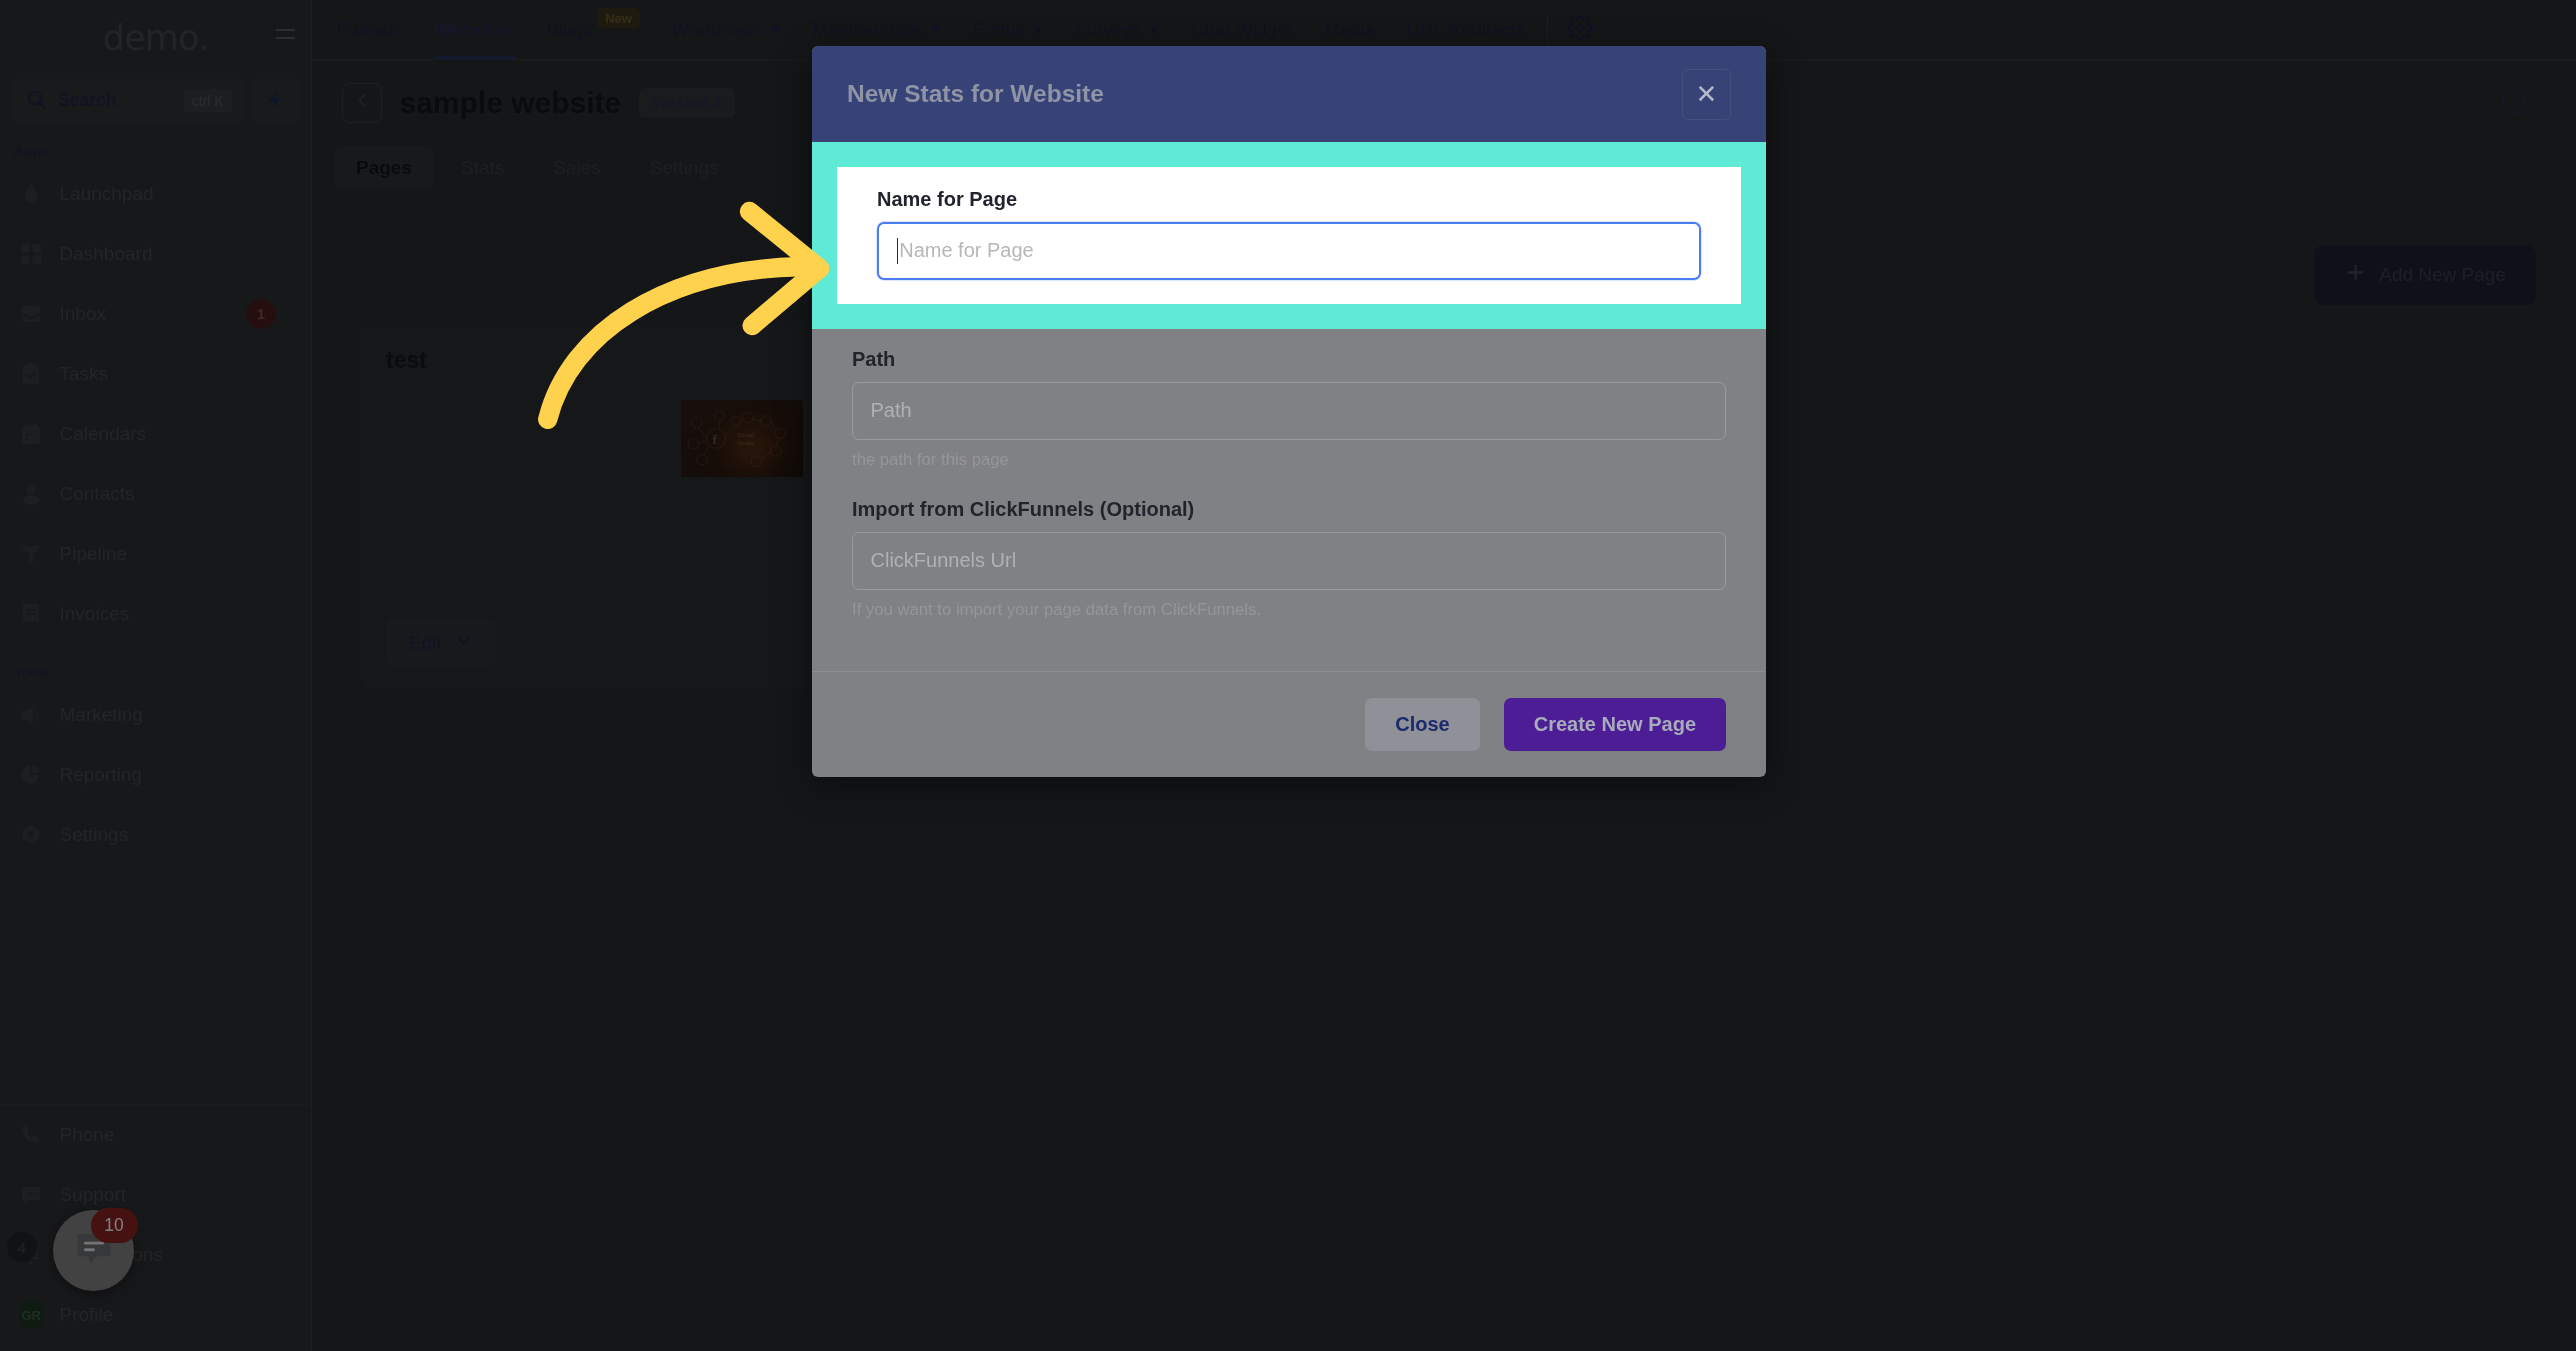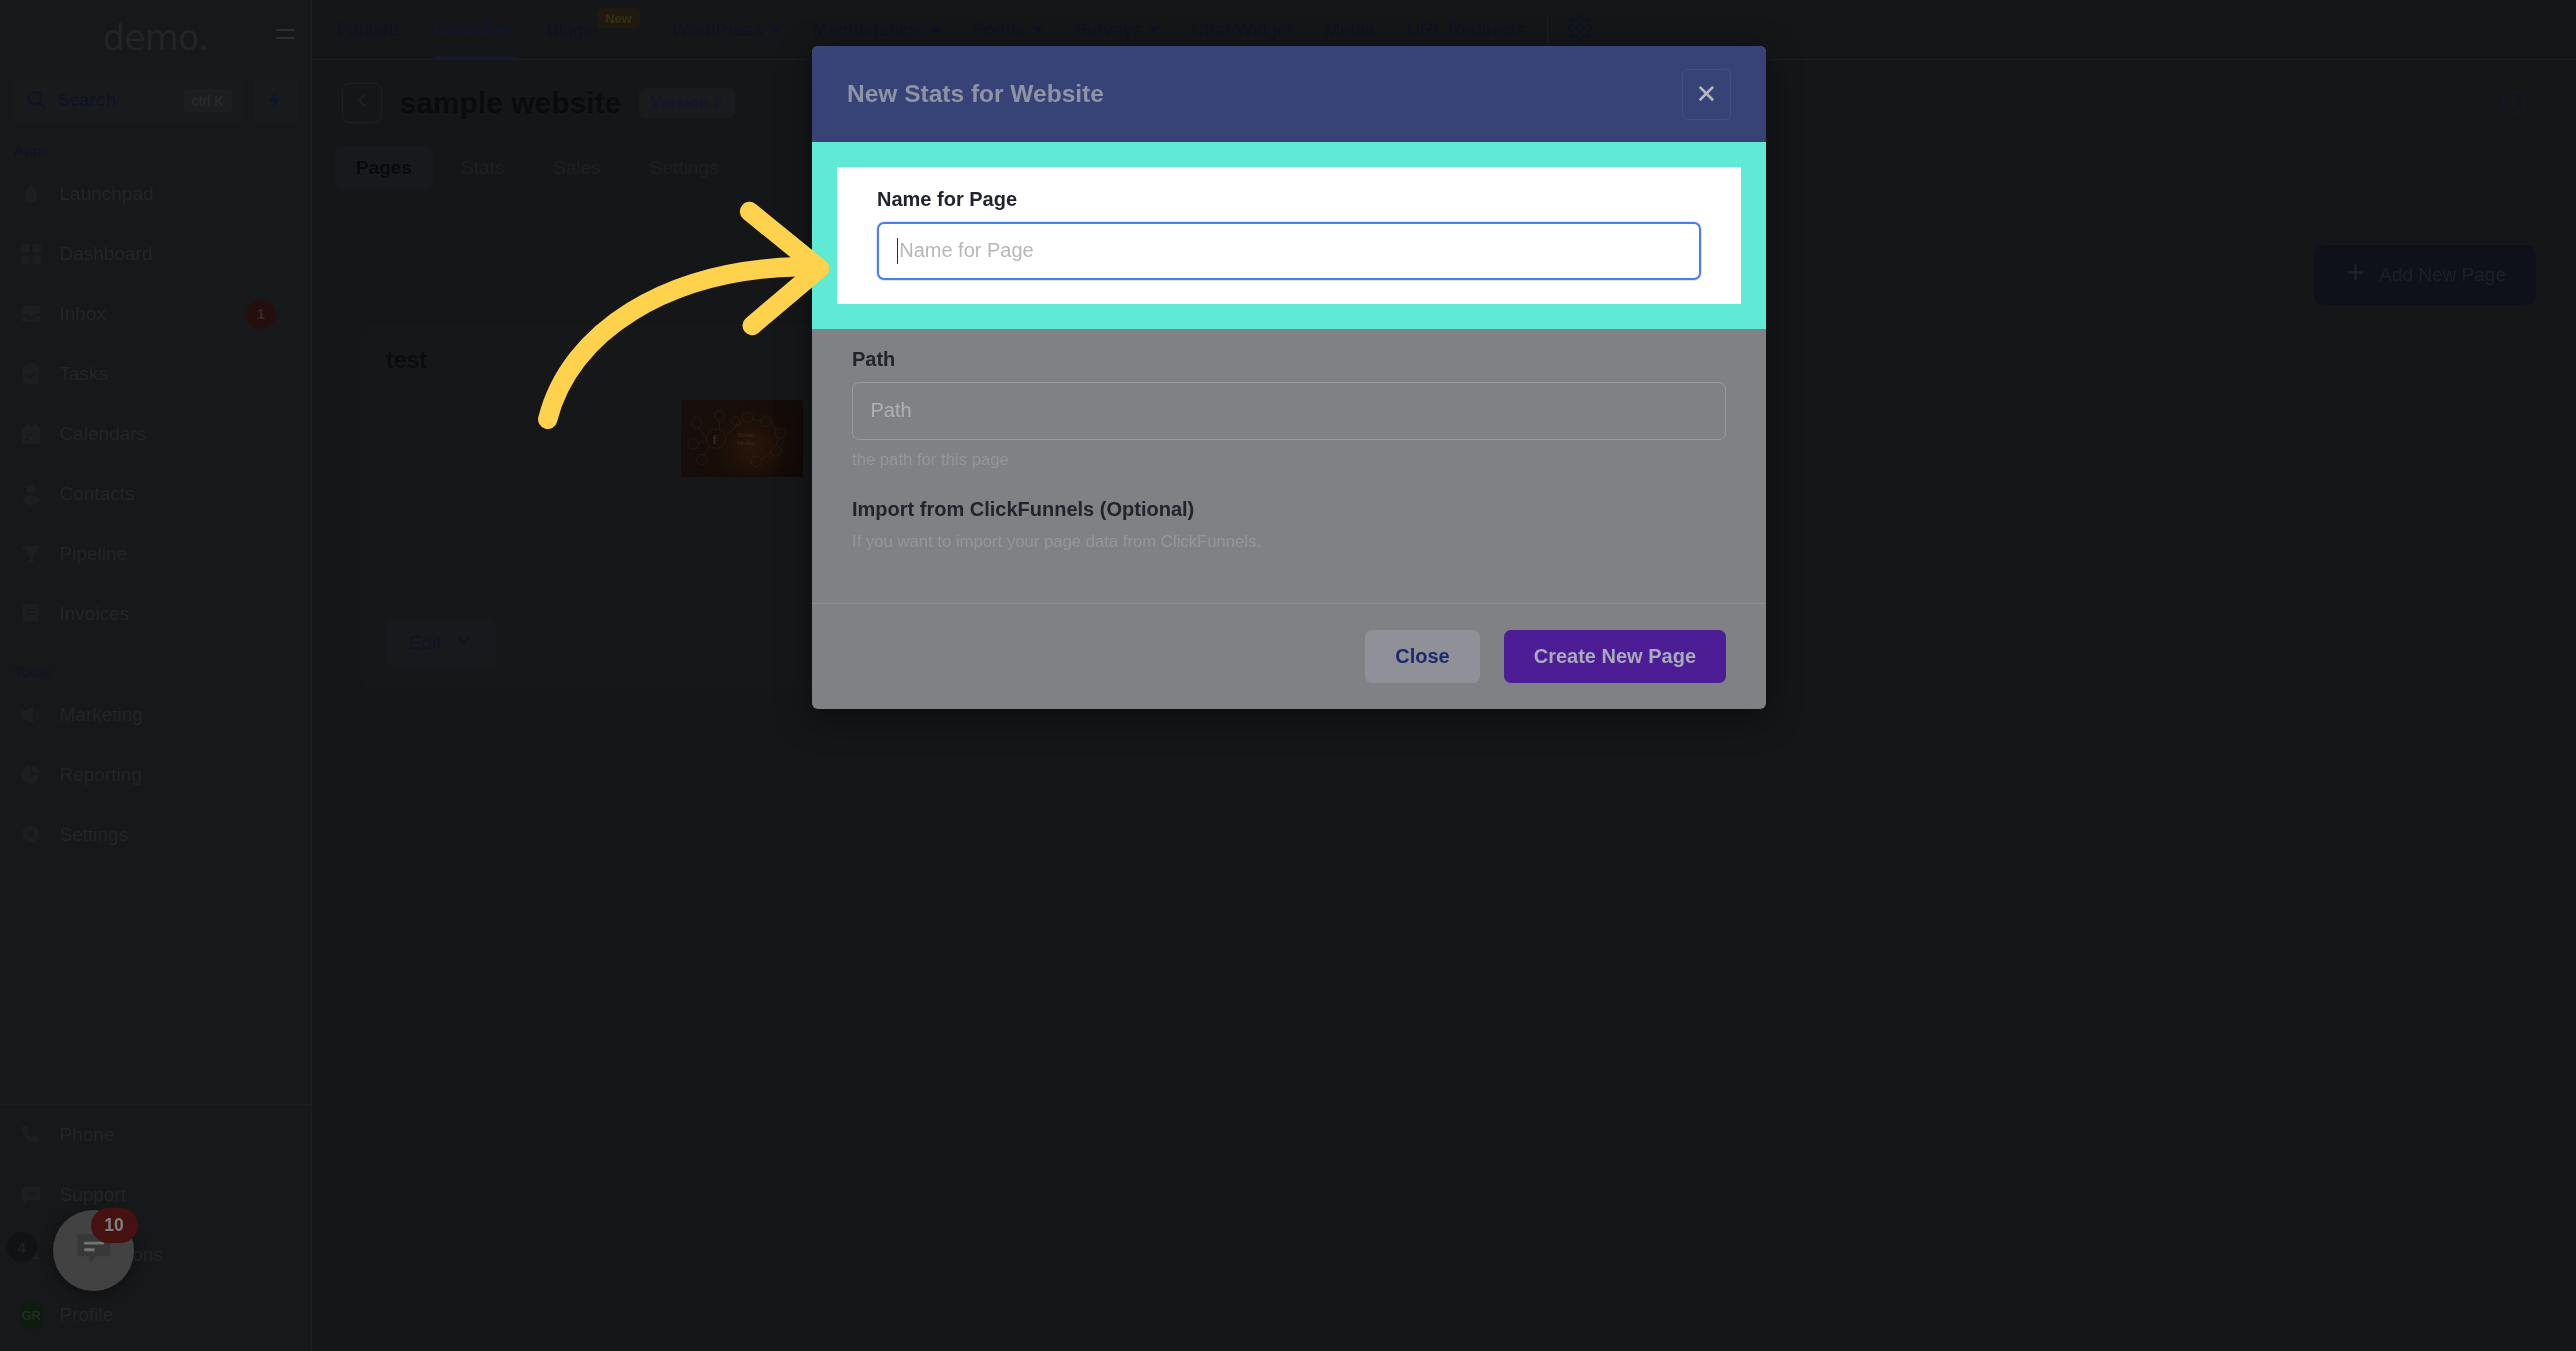--- a/index.html
+++ b/index.html
@@ -192,21 +192,21 @@
   .arrow { position: absolute; left: 517px; top: 200px; width: 386px; height: 237px; pointer-events: none; }
 
   
   .chat-widget {
     position: absolute; left: 53px; bottom: 61px; width: 81px; height: 81px;
     border-radius: 50%; background: #848484; display: flex; align-items: center;
     justify-content: center; box-shadow: 0 2.6px 12.3px rgba(0,0,0,.4);
   }
   .chat-badge {
     position: absolute; right: -3.5px; top: -1.8px; background: #8c2323; color: #fff;
-    font-size: 17.5px; font-weight: 700; width: 47px; height: 35px; border-radius: 17.5px;
+    font-size: 17.5px; font-weight: 400; width: 47px; height: 35px; border-radius: 17.5px;
     display: flex; align-items: center; justify-content: center;
   }
 </style>
 </head>
 <body>
 
 <div id="app">
 
   <div class="sidebar">
 
@@ -568,20 +568,23 @@
       <div class="body-pad">
         <div class="field-label">Path</div>
         <div class="inp">
           <span>Path</span>
         </div>
         <div class="hint">the path for this page</div>
       </div>
 
       <div class="body-pad" style="padding-top:28px;">
         <div class="field-label">Import from ClickFunnels (Optional)</div>
+        <div class="inp">
+          <span>ClickFunnels Url</span>
+        </div>
         <div class="hint">If you want to import your page data from ClickFunnels.</div>
       </div>
     </div>
 
     <div class="modal-footer">
       <div class="btn btn-close">
         <span>Close</span>
       </div>
       <div class="btn btn-create">
         <span>Create New Page</span>

